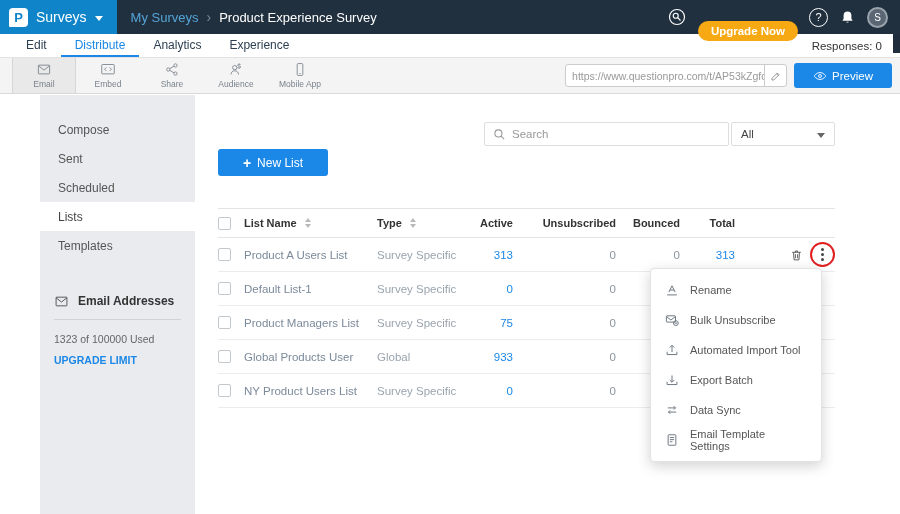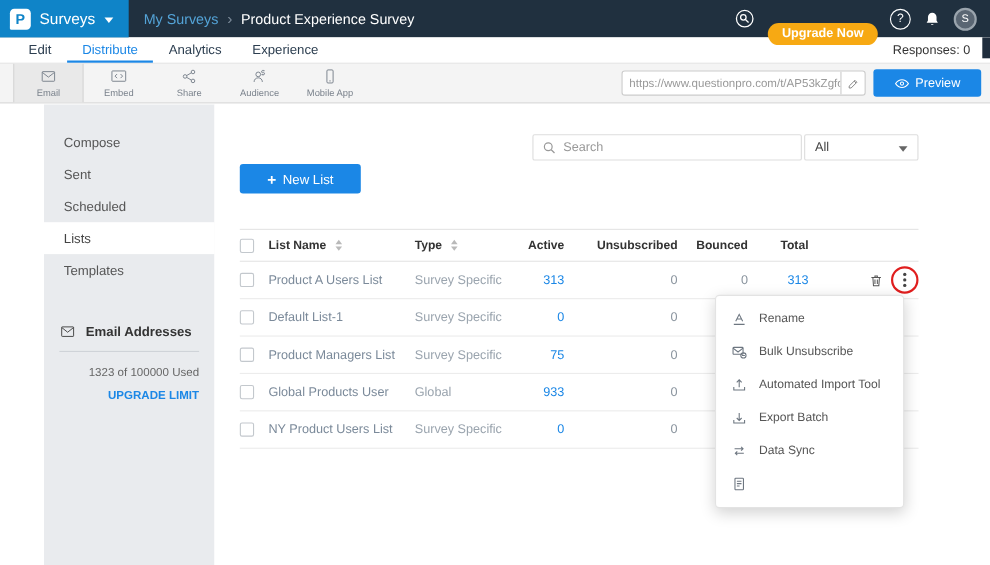--- a/index.html
+++ b/index.html
@@ -37,21 +37,21 @@
   .tool svg { width:16px; height:15px; }
   .url-wrap { margin-left:auto; display:flex; align-items:center; gap:7px; padding-right:8px; }
   .url-field { width:222px; height:23px; background:#fff; border:1px solid #ccc; border-radius:3px; display:flex; align-items:stretch; overflow:hidden; }
   .url-text { flex:1; font-size:10.5px; color:#999; padding:0 6px; display:flex; align-items:center; white-space:nowrap; overflow:hidden; }
   .url-edit { width:22px; border-left:1px solid #ccc; display:flex; align-items:center; justify-content:center; color:#888; cursor:pointer; }
   .preview-btn { background:#1b87e6; color:#fff; height:25px; border-radius:3px; display:flex; align-items:center; gap:5px; padding:0 19px; font-size:11.5px; cursor:pointer; }
 
   
   .main { position:absolute; top:95px; bottom:0; left:0; right:0; display:flex; }
   .left-gutter { width:40px; background:#fff; }
-  .sidebar { width:155px; background:#e9ebee; padding-top:20px; display:flex; flex-direction:column;text-align:right; }
+  .sidebar { width:155px; background:#e9ebee; padding-top:20px; display:flex; flex-direction:column; }
   .side-item { height:29px; display:flex; align-items:center; padding-left:18px; font-size:12px; color:#555; cursor:pointer; }
   .side-item.active { background:#fff; color:#444; }
   .email-sec { margin-top:34px; padding:0 14px; }
   .email-title { display:flex; align-items:center; gap:9px; font-size:12px; font-weight:bold; color:#333; padding-bottom:11px; border-bottom:1px solid #cfd3d8; }
   .email-usage { margin-top:13px; font-size:10.5px; color:#666; }
   .upgrade-link { margin-top:9px; font-size:10.5px; font-weight:bold; color:#1b87e6; cursor:pointer; }
 
   .content { flex:1; background:#fff; position:relative; }
   .filter-row { display:flex; justify-content:flex-end; gap:2px; margin:27px 65px 0 0; }
   .search-box { width:245px; height:24px; border:1px solid #ddd; border-radius:2px; display:flex; align-items:center; gap:6px; padding:0 8px; color:#999; }
@@ -362,16 +362,17 @@
             <path d="M4 7h11M12.5 4.5L15 7l-2.5 2.5"></path>
             <path d="M16 13H5M7.5 10.5L5 13l2.5 2.5"></path>
           </svg>
         <span>Data Sync</span>
       </div>
       <div class="ctx-item">
         <svg viewBox="0 0 20 20" fill="none" stroke="currentColor" stroke-width="1.4">
             <rect x="4.5" y="2.5" width="11" height="15" rx="1"></rect>
             <path d="M7 6.5h6M7 9.5h6M7 12.5h3.5"></path>
           </svg>
+        <span>Email Template Settings</span>
       </div>
     </div>
   </div>
 </div>
 
 </body></html>

